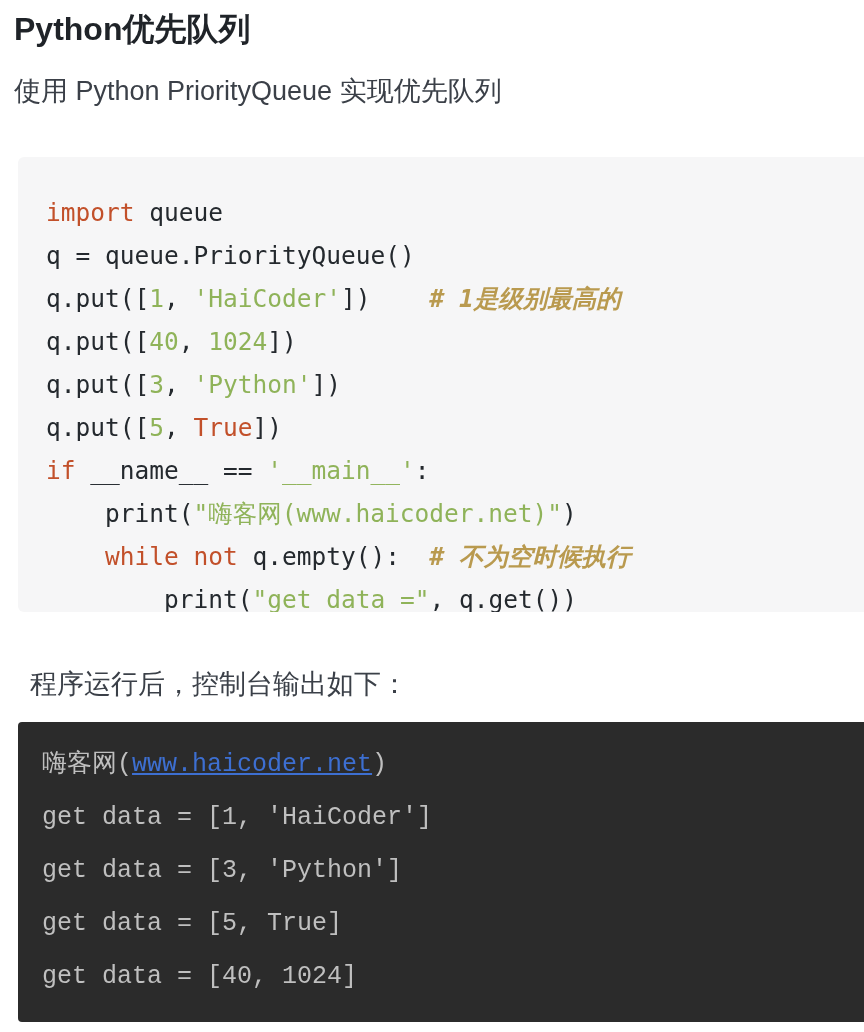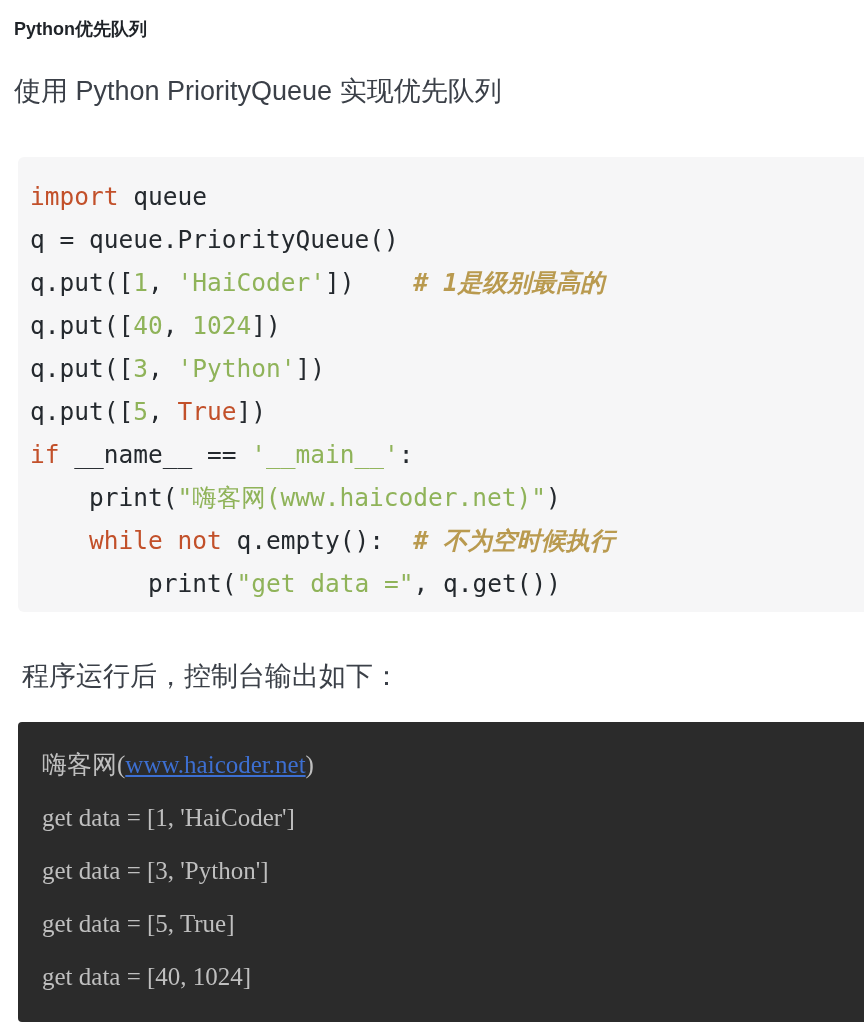--- a/index.html
+++ b/index.html
@@ -19,36 +19,36 @@
     width: 864px;
     height: 1032px;
     position: relative;
     box-sizing: border-box;
   }
 
   
   .article-title {
     margin: 0;
     padding: 12px 16px 0 14px;
-    font-size: 18px;
+    font-size: 32px;
     font-weight: bold;
     line-height: 34px;
     letter-spacing: 0px;
     color: #1f2328;
   }
   .lead-paragraph {
     margin: 0;
     padding: 27px 20px 0 14px;
     font-size: 27px;
     font-weight: 400;
     line-height: 36px;
     color: #3b4048;
   }
   .run-paragraph {
-    margin: 8px;
+    margin: 16px;
     padding: 0 14px;
     position: absolute;
     top: 650px;
     left: 0;
     font-size: 27px;
     font-weight: 400;
     line-height: 36px;
     color: #3b4048;
   }
 
@@ -59,21 +59,21 @@
     left: 18px;
     width: 846px;
     height: 455px;
     background: #f6f6f7;
     border-radius: 6px 0 0 6px;
     box-sizing: border-box;
     padding: 18px 0 18px 0;
     overflow: hidden;
   }
   .code-block pre {
-    margin: 0;
+    margin: 16px;
     padding: 0 12px;
     font-family: "DejaVu Sans Mono", "Liberation Mono", monospace;
     font-size: 24.5px;
     line-height: 43px;
     color: #24292e;
     white-space: pre;
     tab-size: 4;
   }
   .tok-kw   { color: #c2502a; }
   .tok-str  { color: #8fb359; }
@@ -90,21 +90,21 @@
     height: 300px;
     background: #2b2b2b;
     border-radius: 4px 0 0 4px;
     box-sizing: border-box;
     padding: 16px 0 16px 0;
     overflow: hidden;
   }
   .console-block pre {
     margin: 0;
     padding: 0 24px;
-    font-family: Liberation Serif, serif;
+    font-family: Liberation Mono, monospace;
     font-size: 25px;
     line-height: 53px;
     color: #bfbfbf;
     white-space: pre;
   }
   .console-link {
     color: #3d6fd1;
     text-decoration: underline;
   }
 </style>

